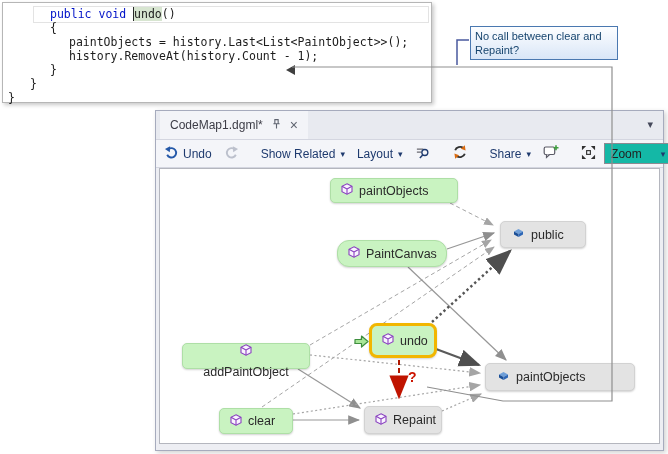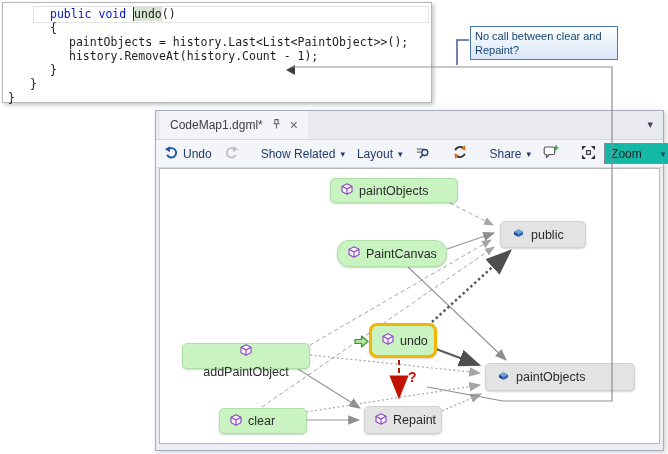--- a/index.html
+++ b/index.html
@@ -266,21 +266,21 @@
 
     <div class="node node-gray" style="left:325px;top:194px;width:150px;height:28px;">
       <span><svg width="14" height="12" viewBox="0 0 14 12">
             <polygon points="3,4.5 7.5,2 12,4.5 7.5,7" fill="#6f9fd8"></polygon>
             <polygon points="3,4.5 7.5,7 7.5,10 3,7.5" fill="#1a4e96"></polygon>
             <polygon points="7.5,7 12,4.5 12,7.5 7.5,10" fill="#2c66b6"></polygon>
           </svg></span>
       <span>paintObjects</span>
     </div>
 
-    <div class="node node-green" style="left:59px;top:239px;width:88px;height:26px;">
+    <div class="node node-green" style="left:59px;top:239px;width:74px;height:26px;">
       <span><svg width="12" height="12" viewBox="0 0 12 12">
             <polygon points="6,0.8 11,3.3 11,8.7 6,11.2 1,8.7 1,3.3" fill="#faf4ff" stroke="#8a42c0" stroke-width="1.1"></polygon>
             <path d="M6 6.1 L6 11.2 M6 6.1 L1 3.3 M6 6.1 L11 3.3" stroke="#8a42c0" stroke-width="1.1" fill="none"></path>
           </svg></span>
       <span>clear</span>
     </div>
 
     <div class="node node-gray" style="left:204px;top:237px;width:78px;height:28px;">
       <span><svg width="12" height="12" viewBox="0 0 12 12">
             <polygon points="6,0.8 11,3.3 11,8.7 6,11.2 1,8.7 1,3.3" fill="#faf4ff" stroke="#8a42c0" stroke-width="1.1"></polygon>

